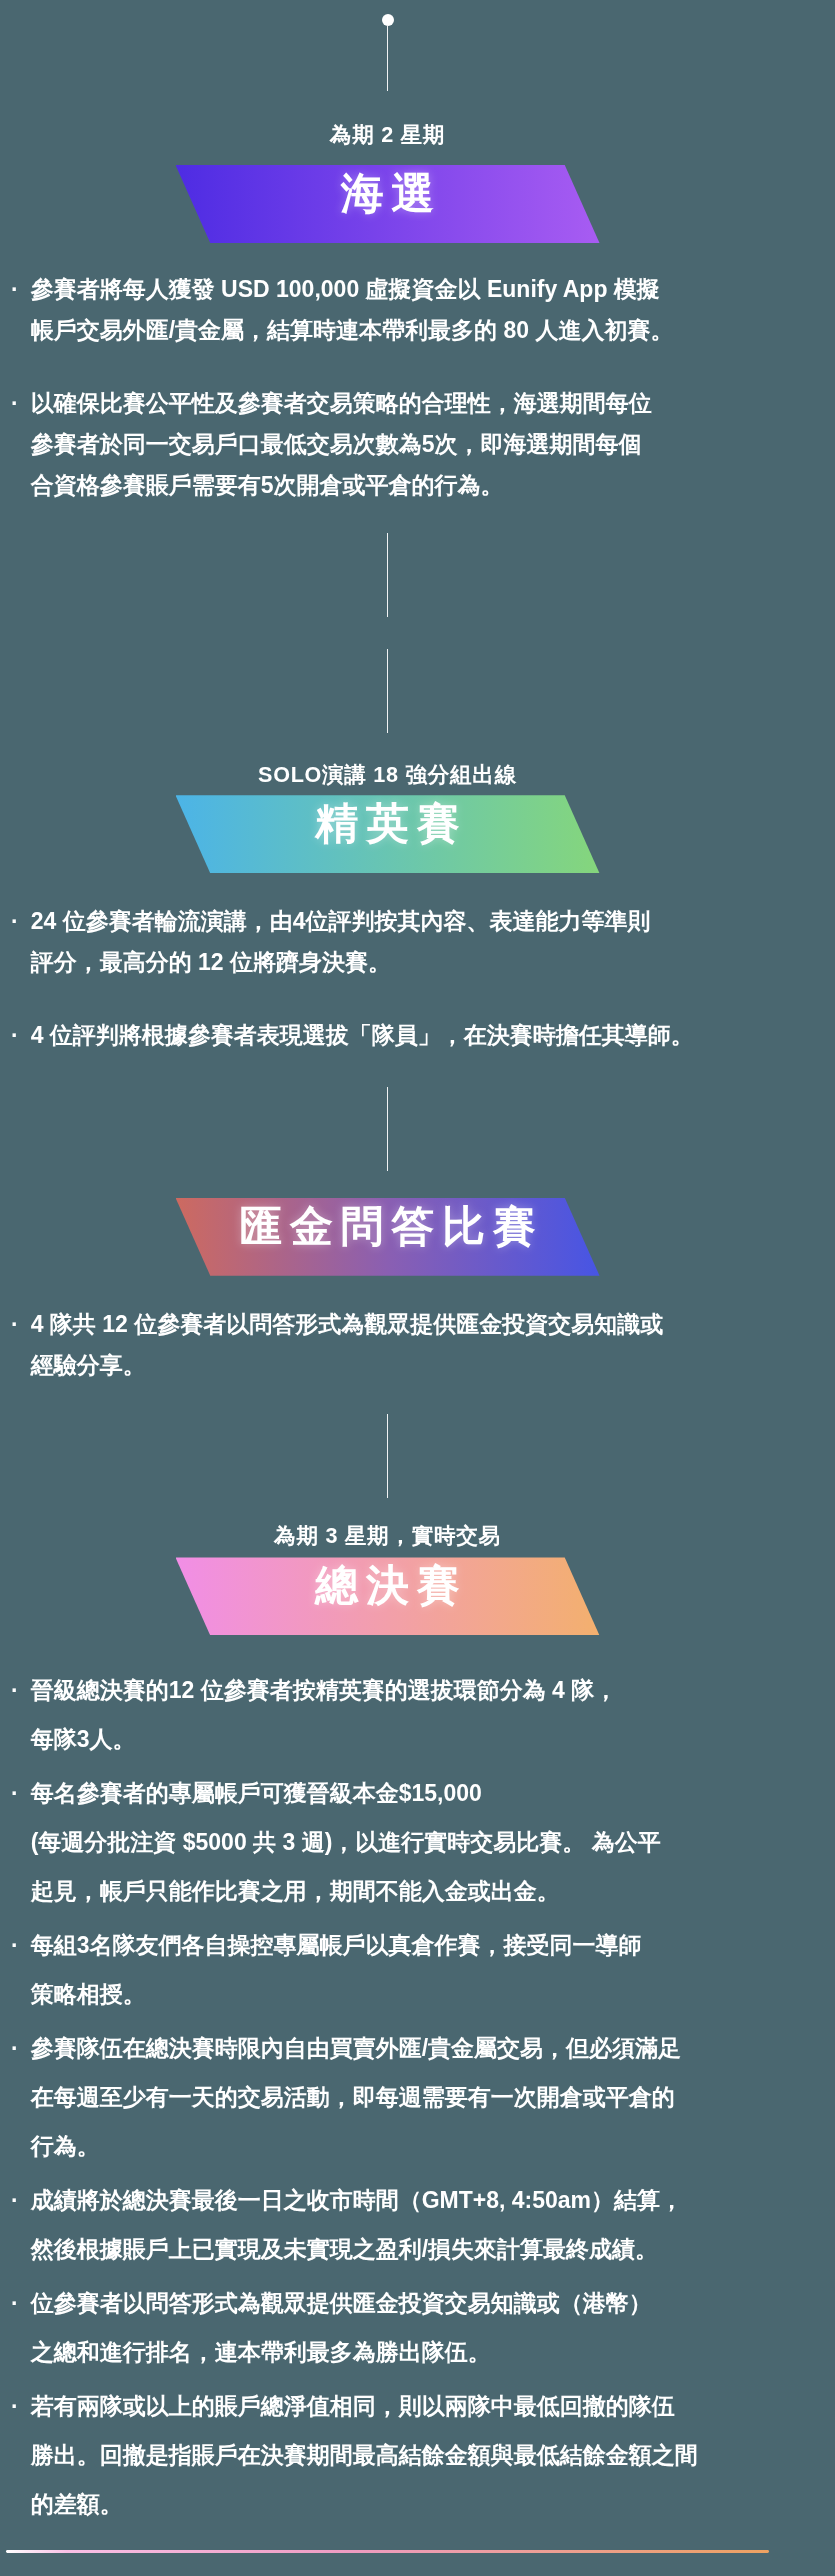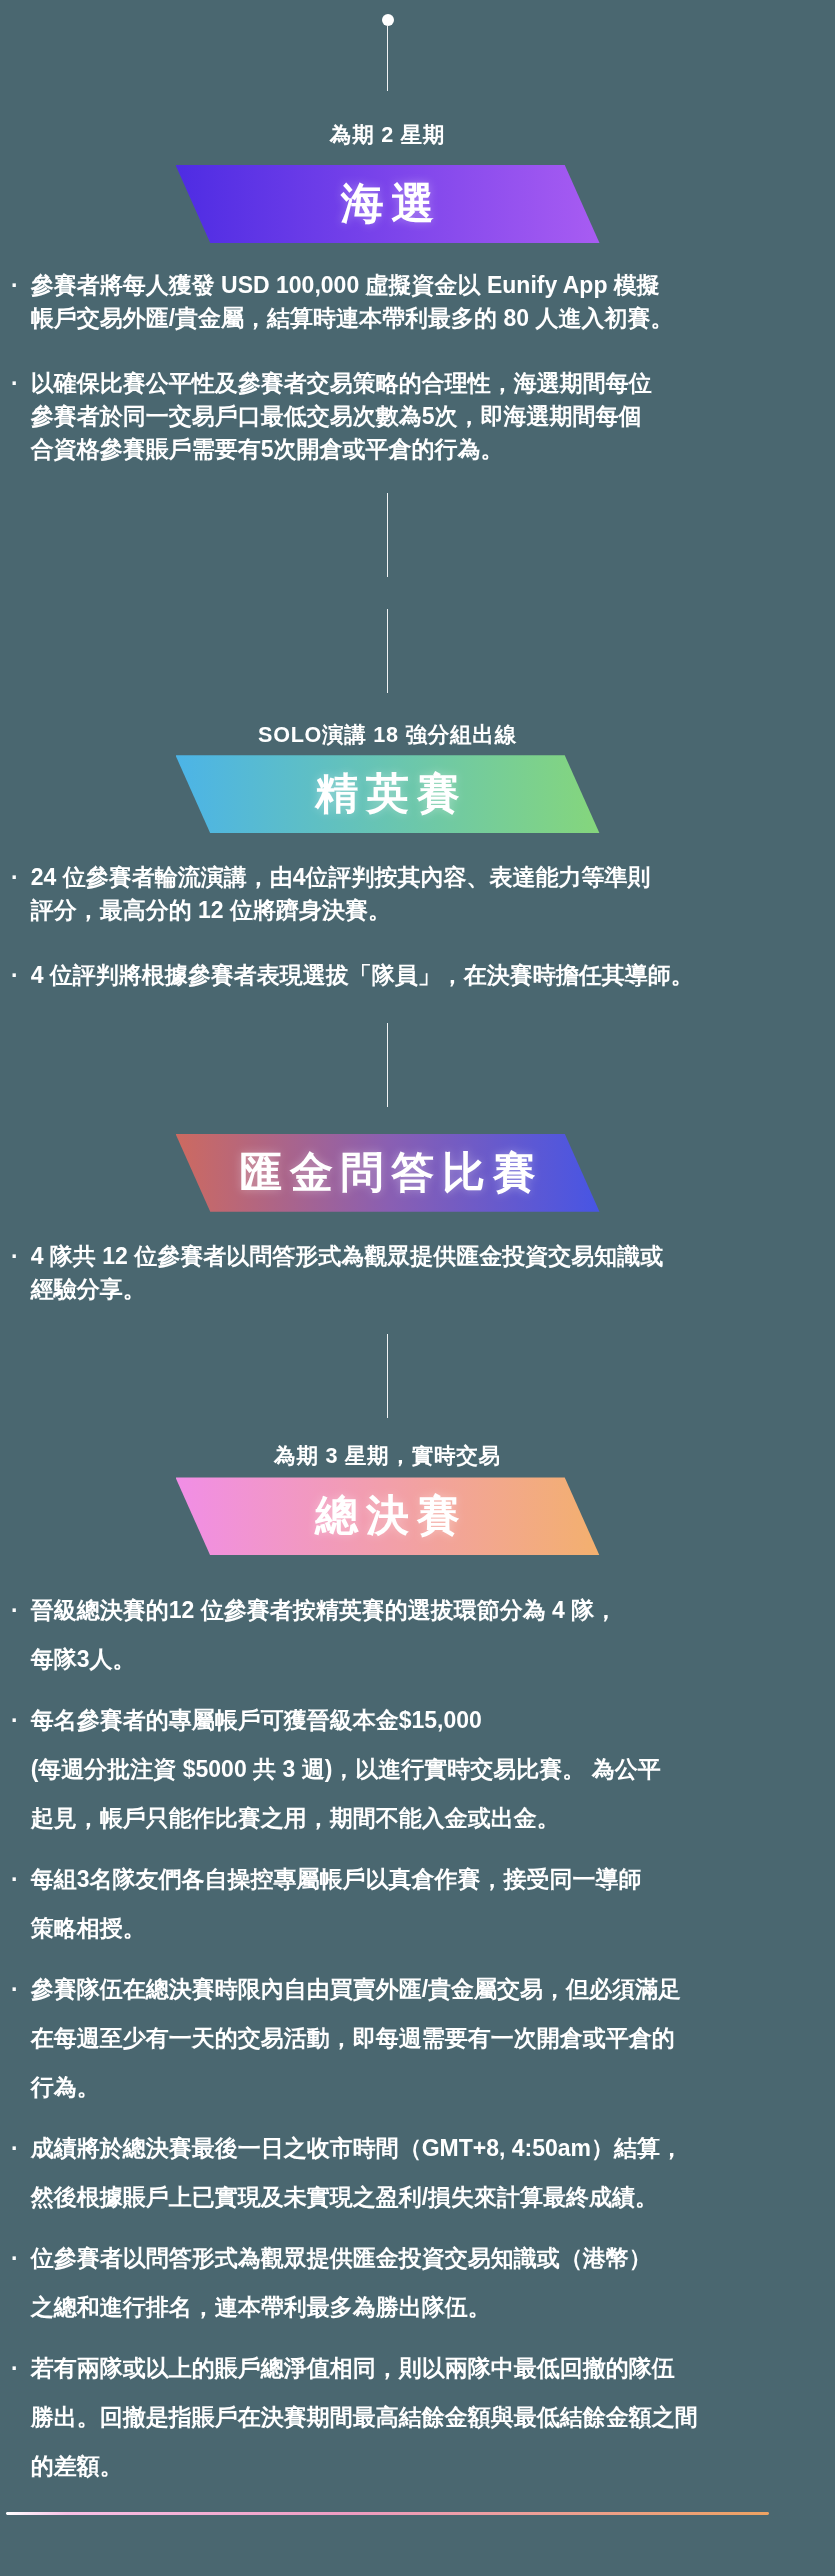--- a/index.html
+++ b/index.html
@@ -27,56 +27,56 @@
     letter-spacing:0.7px;
   }
   .l1{margin-top:31px;}
   .l2{margin-top:29px;}
   .l3{margin-top:29px;}
   .l5{margin-top:25px;}
   
   .banner{
     width:424px;height:78px;margin:0 auto;
     clip-path:polygon(0 0, 91.8% 0, 100% 100%, 8.2% 100%);
-    display:flex;align-items:center;justify-content:center;
+    display:flex;justify-content:center;
   }
   .b1{margin-top:16.7px;}
   .b2{margin-top:7px;}
   .b3{margin-top:7px;}
   .b4{margin-top:26.4px;}
   .b5{margin-top:8.4px;}
   .banner-title{
     font-size:43px;font-weight:bold;color:#ffffff;
     letter-spacing:0.18em;text-indent:0.18em;
     text-shadow:0 0 9.7px rgba(255,255,255,0.35);
     white-space:nowrap;
   }
   
   .bullets{
     list-style:none;margin:0;padding:0 7px 0 9.7px;
     font-size:23px;font-weight:600;
   }
   .bullets li{
     position:relative;padding-left:21px;
     white-space:pre-wrap;
-    line-height:33px;
+    line-height:41px;
   }
   .bullets li::before{
     content:"\00B7";
     position:absolute;left:1.4px;top:0;
     font-weight:bold;
   }
   .bullets.spaced li + li{margin-top:32px;}
   .t1{margin-top:26.4px;}
   .t2{margin-top:26.4px;}
   .t3{margin-top:28px;}
   .t4{margin-top:28px;}
   .t5{margin-top:31px;}
   .bullets.tight li{line-height:49px;}
-  .bullets.tight li + li{margin-top:12px;}
+  .bullets.tight li + li{margin-top:5px;}
   
   .footer-divider{
     height:2.8px;margin:21px 5.6px 0 5.6px;border-radius:1.4px;
   }
 </style>
 </head>
 <body style="background: rgb(74, 103, 112); color: rgb(255, 255, 255);">
 
 <div class="page">
 

